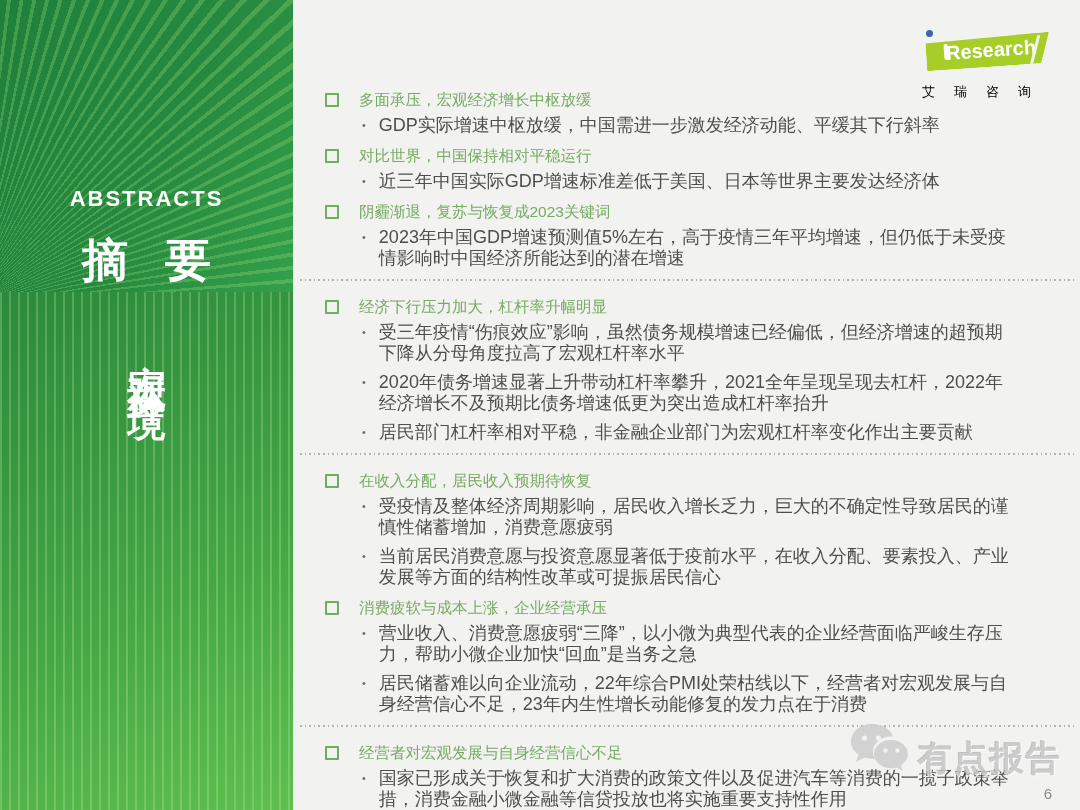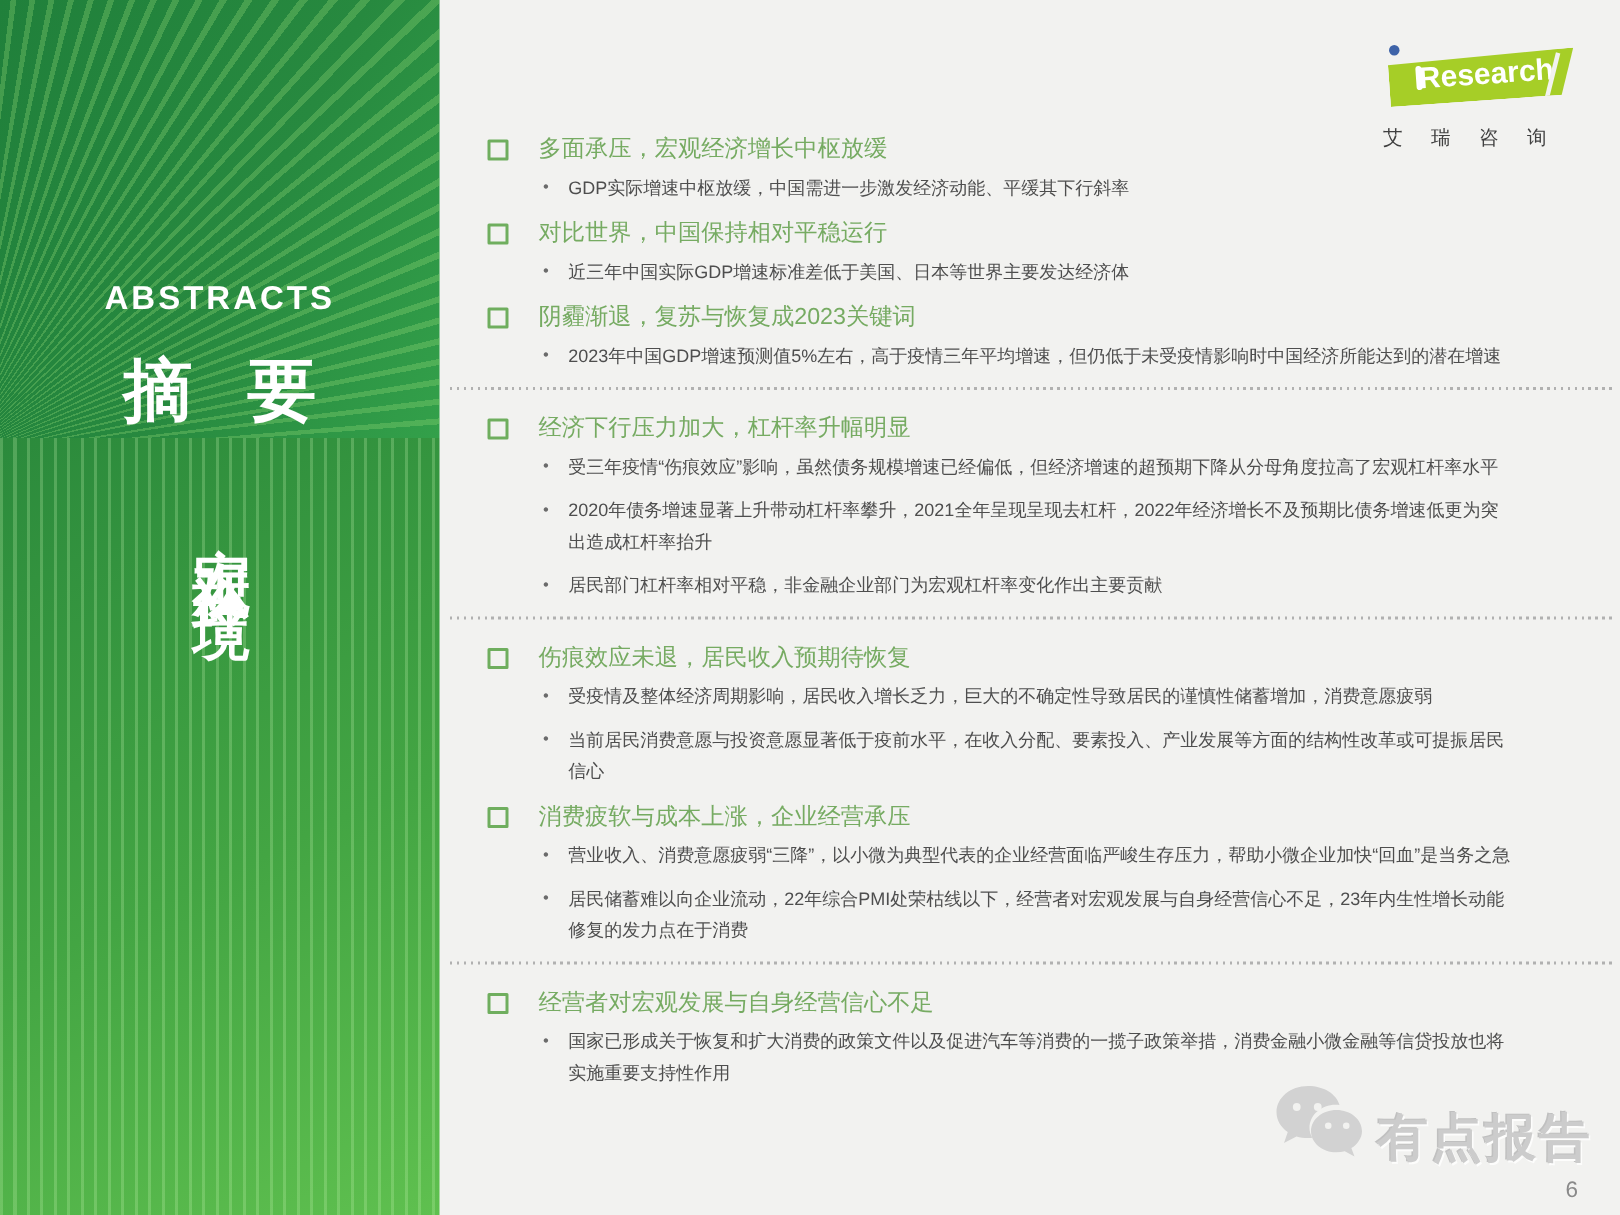--- a/index.html
+++ b/index.html
@@ -76,21 +76,21 @@
   .i-dot{
     position:absolute;left:4px;top:-2px;width:7px;height:7px;border-radius:50%;
     background:#3e63a8;
   }
   .i-stem{
     position:absolute;left:22px;top:12px;width:4px;height:16px;border-radius:2px;
     background:#ffffff;transform:rotate(-4deg);
   }
   .logo-cn{
     margin-top:9px;text-align:justify;
-    color:#404040;font-size:13px;letter-spacing:19px;
+    color:#000000;font-size:13px;letter-spacing:19px;
     white-space:nowrap;
   }
 
   
   .content{
     position:absolute;left:293px;top:0;right:0;
     padding:90px 68px 0 32px;
   }
   .section{margin-bottom:10px;}
   .sec-head{display:flex;align-items:center;margin-bottom:5px;}
@@ -106,21 +106,21 @@
   .bullet{
     display:flex;align-items:flex-start;
     margin:0 0 8px 37px;
   }
   .dot{
     flex:0 0 auto;
     color:#6b6b6b;font-size:11px;line-height:21px;
     margin-right:13px;
   }
   .btext{
-    color:#4e4e4e;font-size:12px;line-height:21px;
+    color:#4e4e4e;font-size:18px;line-height:21px;
     width:632px;
   }
   .sep{
     height:2px;
     margin:8px -63px 16px -25px;
     background:repeating-linear-gradient(90deg,#9b9b9b 0 1.6px, rgba(0,0,0,0) 1.6px 4.6px);
     opacity:0.75;
   }
 
   
@@ -222,21 +222,21 @@
         <span class="dot">•</span>
         <span class="btext">居民部门杠杆率相对平稳，非金融企业部门为宏观杠杆率变化作出主要贡献</span>
       </div>
     </div>
 
     <div class="sep"></div>
 
     <div class="section">
       <div class="sec-head">
         <span class="cb"></span>
-        <span class="sec-title">伤痕效应未退，居民收入预期待恢复</span>
+        <span class="sec-title">在收入分配，居民收入预期待恢复</span>
       </div>
       <div class="bullet">
         <span class="dot">•</span>
         <span class="btext">受疫情及整体经济周期影响，居民收入增长乏力，巨大的不确定性导致居民的谨慎性储蓄增加，消费意愿疲弱</span>
       </div>
       <div class="bullet">
         <span class="dot">•</span>
         <span class="btext">当前居民消费意愿与投资意愿显著低于疫前水平，在收入分配、要素投入、产业发展等方面的结构性改革或可提振居民信心</span>
       </div>
     </div>

